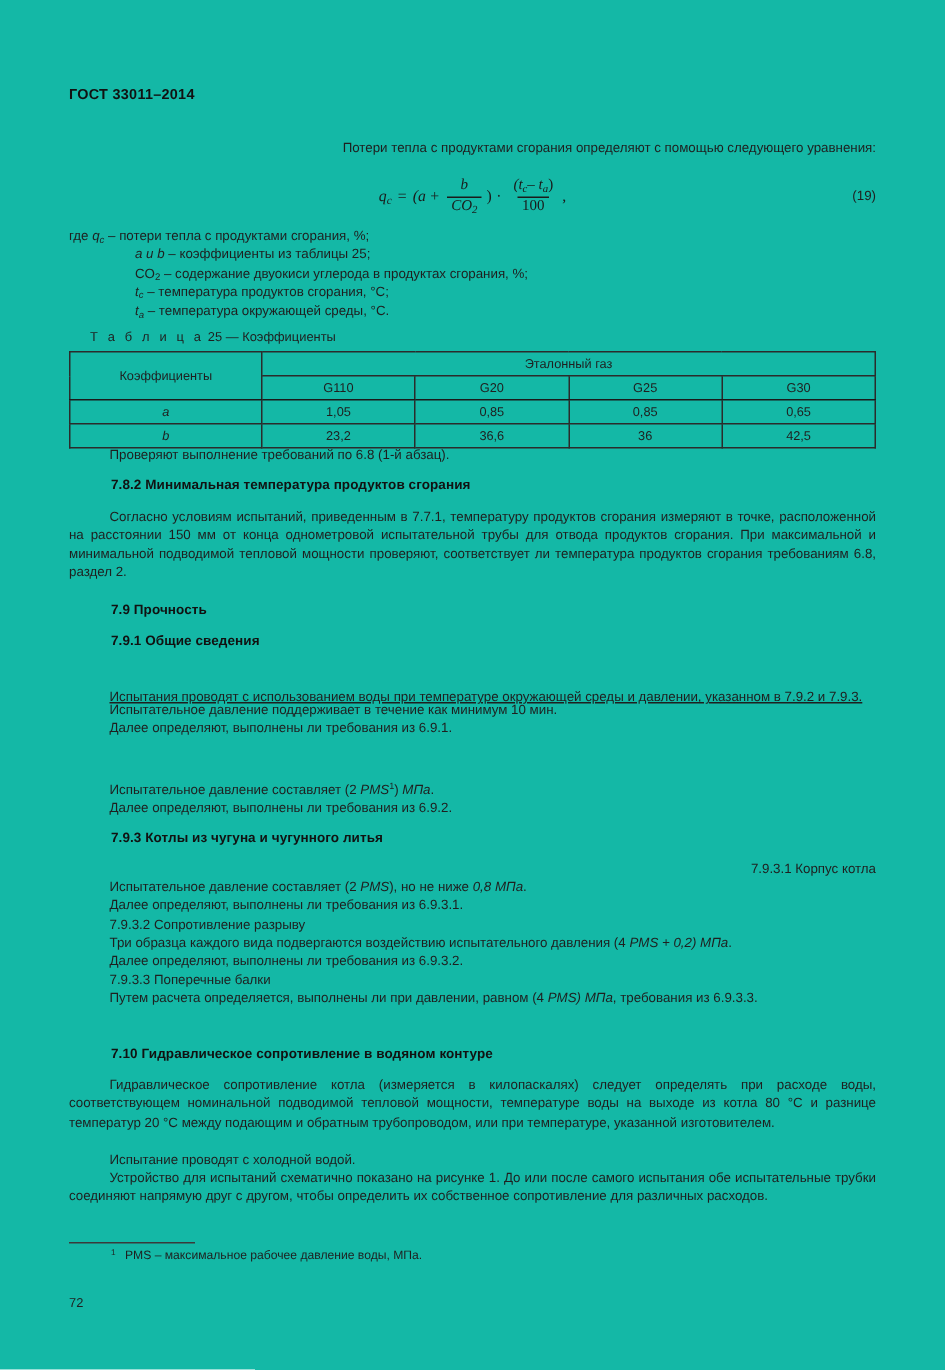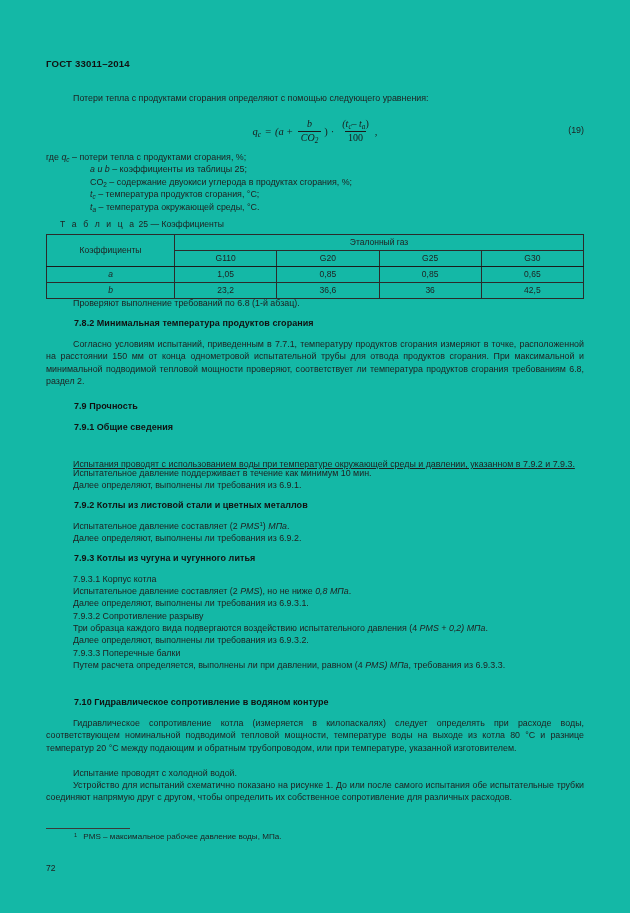--- a/index.html
+++ b/index.html
@@ -195,21 +195,21 @@
     color: #1f1f1f;
   }
 </style>
 </head>
 <body>
 
 <div class="page">
 
   <div class="doc-header">ГОСТ 33011–2014</div>
 
-  <div class="body-block noj" style="top:92px;">
+  <div class="body-block noj" style="top:92px;text-align:right;">
     <p class="p ind">Потери тепла с продуктами сгорания определяют с помощью следующего уравнения:</p>
   </div>
 
   <div class="formula-row">
     <div class="formula">
       <span class="fml-inner">
         <span class="vit"><span>q</span><sub>c</sub></span>
         <span style="margin:0 3px;">=</span>
         <span class="vit">(a</span>
         <span style="margin:0 2px;">+</span>
@@ -312,30 +312,29 @@
   <div class="body-block" style="top:458px;text-decoration:underline;">
     <p class="p ind">Испытания проводят с использованием воды при температуре окружающей среды и давлении, указанном в 7.9.2 и 7.9.3.</p>
   </div>
   <div class="body-block noj" style="top:467px;">
     <p class="p ind">Испытательное давление поддерживает в течение как минимум 10 мин.</p>
   </div>
   <div class="body-block noj" style="top:479px;">
     <p class="p ind">Далее определяют, выполнены ли требования из 6.9.1.</p>
   </div>
 
-  <h3 class="sec" style="top:500px;">7.9.2 Котлы из листовой стали и цветных металлов</h3>
   <div class="body-block noj" style="top:520px;">
     <p class="p ind"><span>Испытательное давление составляет (2 </span><i>PMS</i><sup>1</sup><span>) </span><i>МПа</i><span>.</span></p>
   </div>
   <div class="body-block noj" style="top:532px;">
     <p class="p ind">Далее определяют, выполнены ли требования из 6.9.2.</p>
   </div>
 
   <h3 class="sec" style="top:553px;">7.9.3 Котлы из чугуна и чугунного литья</h3>
-  <div class="body-block noj" style="top:573px;">
+  <div class="body-block noj" style="top:573px;text-align:right;">
     <p class="p ind">7.9.3.1 Корпус котла</p>
   </div>
   <div class="body-block noj" style="top:585px;">
     <p class="p ind"><span>Испытательное давление составляет (2 </span><i>PMS</i><span>), но не ниже </span><i>0,8 МПа</i><span>.</span></p>
   </div>
   <div class="body-block noj" style="top:597px;">
     <p class="p ind">Далее определяют, выполнены ли требования из 6.9.3.1.</p>
   </div>
   <div class="body-block noj" style="top:610px;">
     <p class="p ind">7.9.3.2 Сопротивление разрыву</p>

